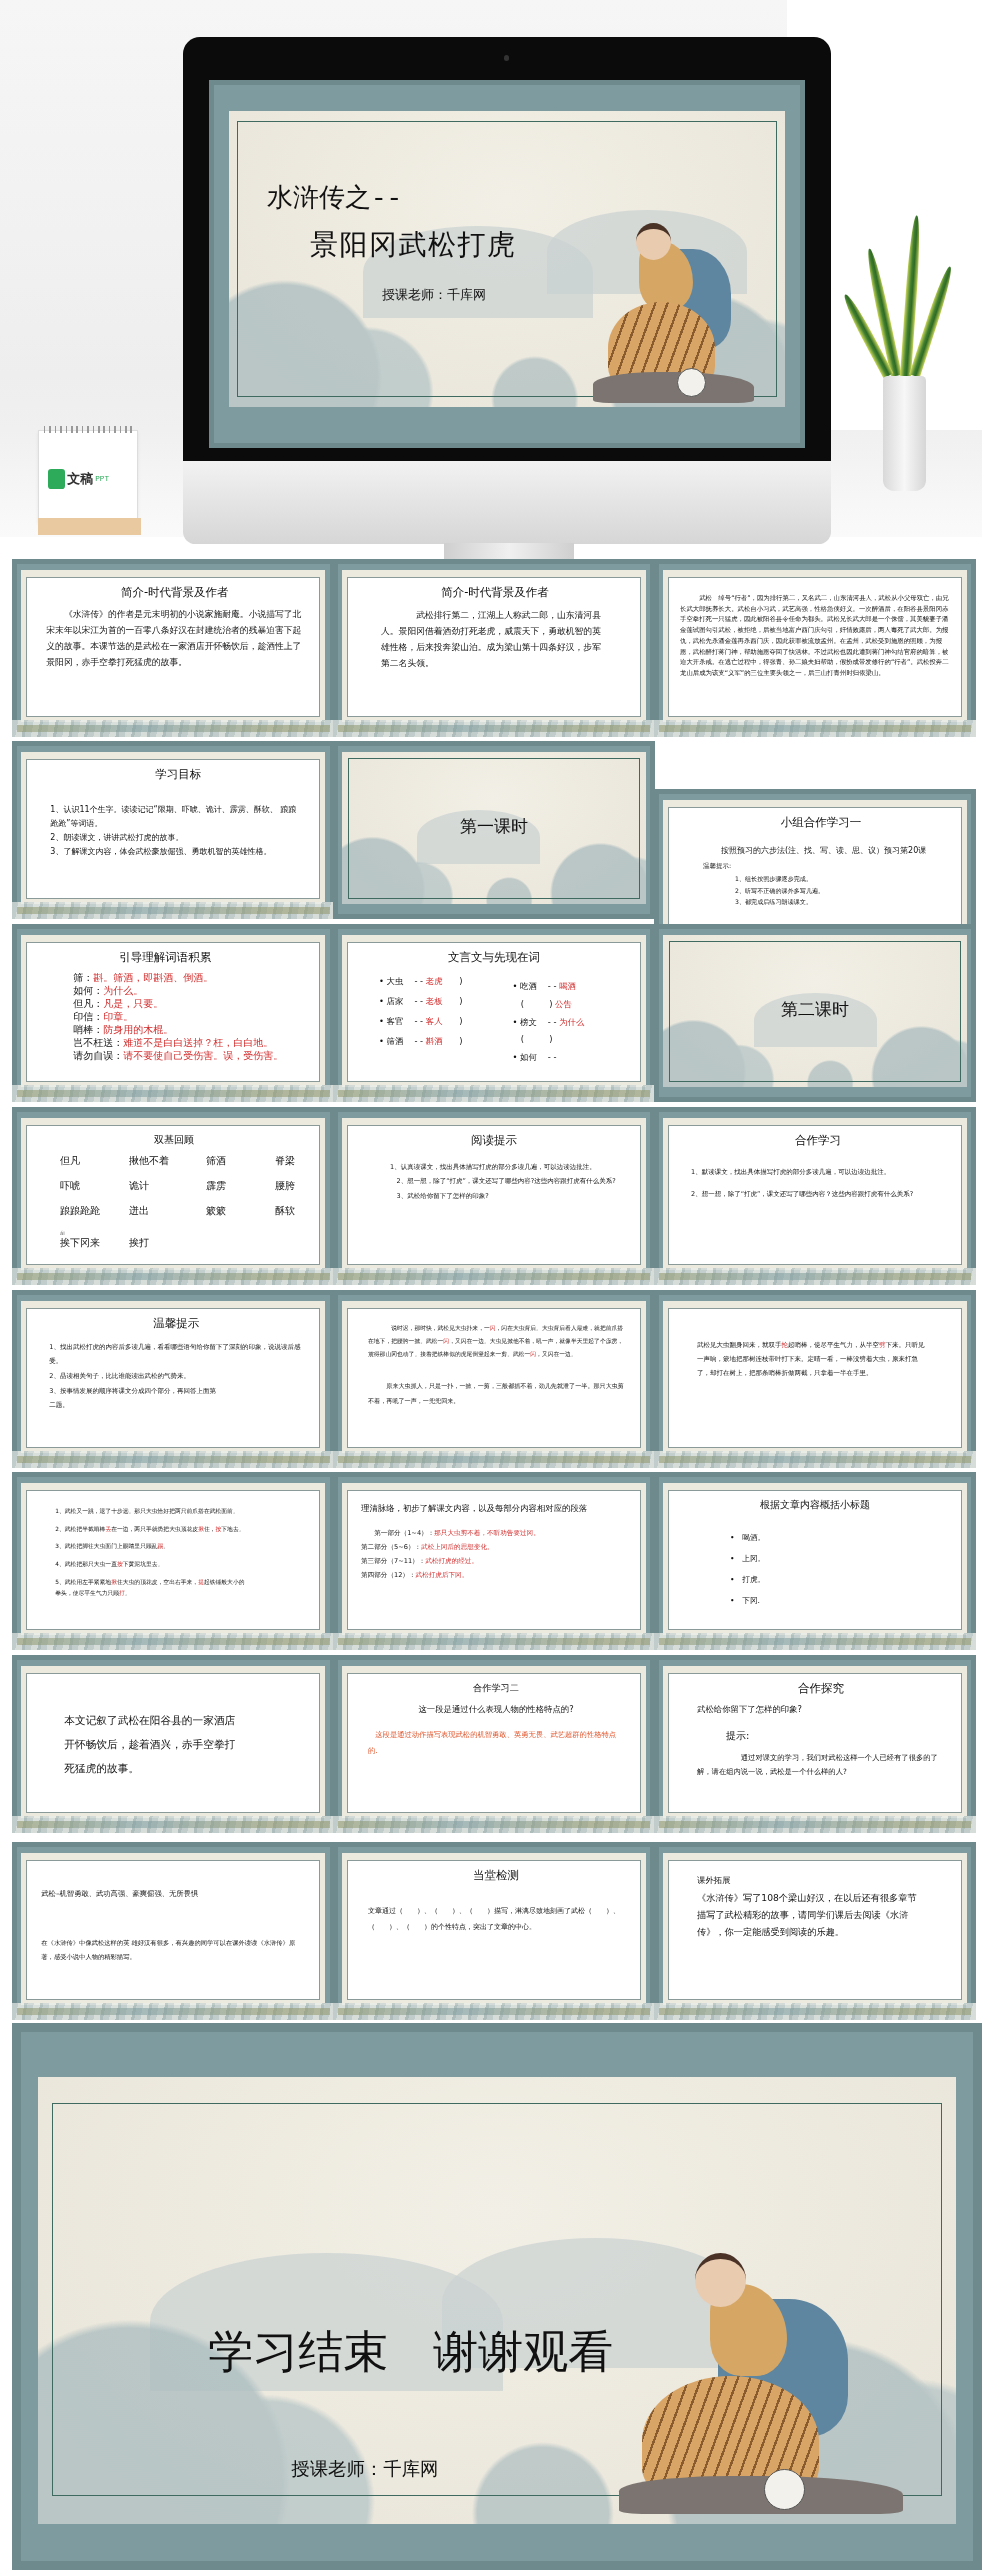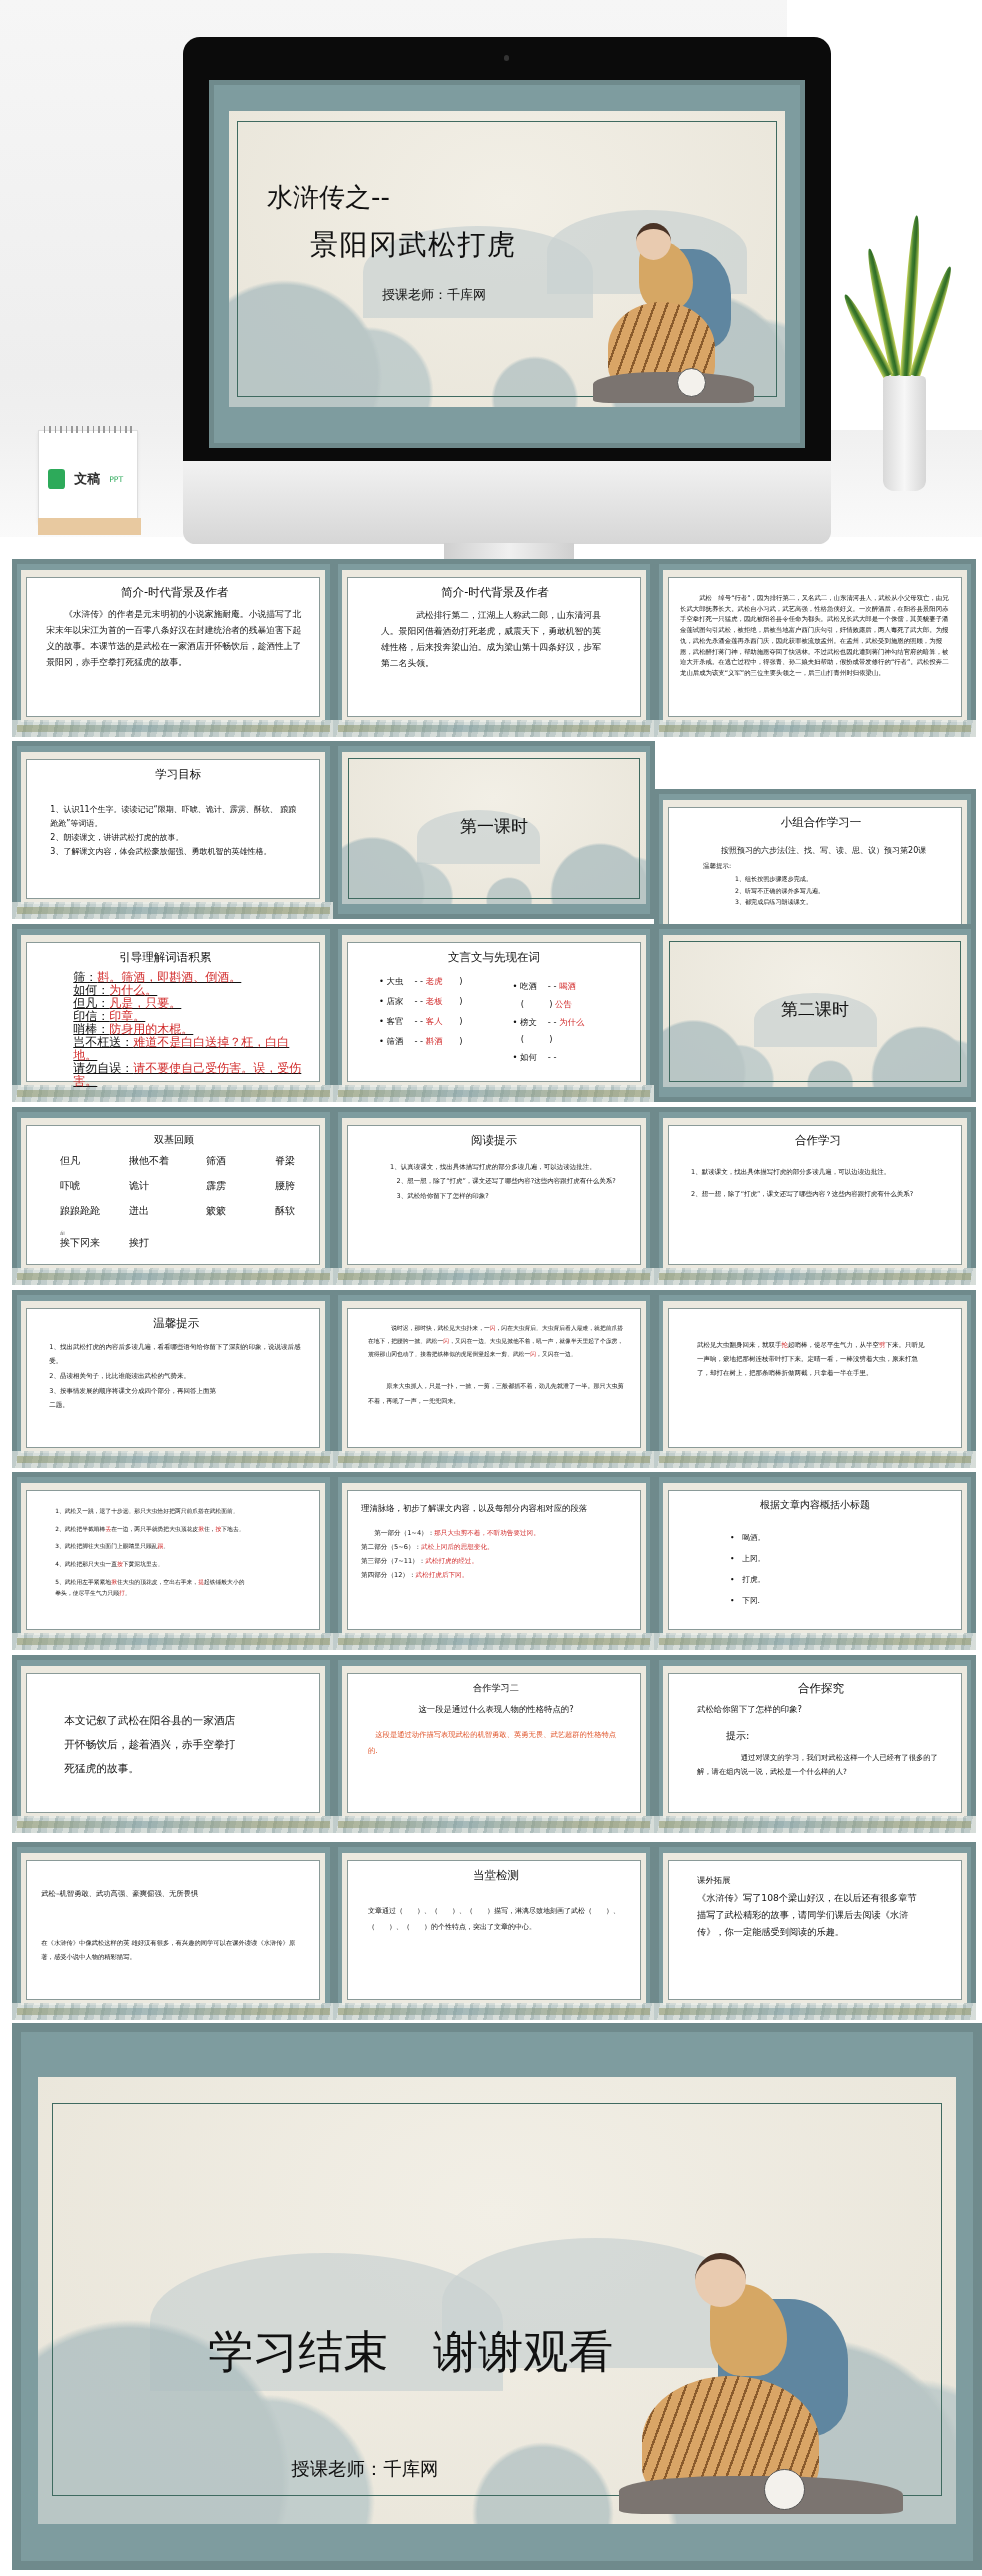--- a/index.html
+++ b/index.html
@@ -1,32 +1,32 @@
 <!DOCTYPE html>
 <html style="font-size:12.3px"><head>
 <meta charset="utf-8">
 <style>
   * { box-sizing: border-box; margin: 0; padding: 0; }
   html, body { width: 983px; background: #ffffff; font-family: "DejaVu Sans", "Liberation Sans", sans-serif; color: #111; }
   body { position: relative; height: 2576px; overflow: hidden; }
 
   
-  .hero { position: absolute; left: 0; top: 0; width: 787px; height: 537px; background: linear-gradient(#f6f6f6, #eeeeee 70%, #f4f4f4); }
+  .hero { position: absolute; left: 0; top: 0; width: 787px; height: 537px; background: linear-gradient(#f6f6f6, #eeeeee 70%, #f4f4f4); font-family: Liberation Mono, monospace; }
   .hero .floor { position: absolute; left: 0; top: 430px; width: 983px; height: 107px; background: linear-gradient(#f0f0f0, #fafafa); }
   .monitor { position: absolute; left: 183px; top: 37px; width: 648px; height: 424px; background: #0b0b0b; border-radius: 17px 17px 0 0; }
   .monitor .cam { position: absolute; left: 321px; top: 18.4px; width: 5.4px; height: 5.4px; border-radius: 50%; background: #333; }
   .monitor .chin { position: absolute; left: 0; top: 424px; width: 648px; height: 83px; background: linear-gradient(#f2f2f2, #d6d6d6); border-radius: 0 0 12.3px 12.3px; }
   .stand { position: absolute; left: 444px; top: 543px; width: 130px; height: 55px; background: linear-gradient(90deg, #cfcfcf, #f0f0f0 50%, #cfcfcf); }
   .stand-base { position: absolute; left: 407px; top: 590px; width: 207px; height: 10.7px; border-radius: 4.6px; background: linear-gradient(#e3e3e3, #bbbbbb); }
   .screen { position: absolute; left: 209px; top: 80px; width: 596px; height: 368px; }
 
   .calendar { position: absolute; left: 38px; top: 430px; width: 100px; height: 92px; background: #fff; border: 0.8px solid #ddd; box-shadow: 0 1.5px 3.1px rgba(0,0,0,0.08); }
   .calendar::before { content: ""; position: absolute; left: 4.6px; top: -4.6px; right: 4.6px; height: 6.1px; background: repeating-linear-gradient(90deg, #999 0 1.5px, transparent 1.5px 5.4px); }
   .calendar .cal-base { position: absolute; left: -1.5px; bottom: -14px; width: 103px; height: 17px; background: #e8c9a0; }
-  .calendar .logo { position: absolute; left: 9.2px; top: 38px; display: flex; align-items: center; gap: 9px; }
+  .calendar .logo { position: absolute; left: 9.2px; top: 38px; display: flex; align-items: center; gap: 2px; }
   .calendar .logo .mark { width: 17px; height: 20px; border-radius: 3.1px; background: #2daa5a; }
   .calendar .logo .txt { font-size: 13px; font-weight: bold; color: #333; }
   .calendar .logo .ppt { font-size: 7.7px; color: #2daa5a; }
 
   .plant { position: absolute; left: 860px; top: 215px; width: 92px; height: 322px; }
   .plant .pot { position: absolute; left: 23px; top: 161px; width: 43px; height: 115px; background: linear-gradient(90deg, #d9d9d9, #f7f7f7 50%, #d6d6d6); border-radius: 4.6px 4.6px 10.7px 10.7px; }
   .plant .leaf { position: absolute; bottom: 161px; width: 10.7px; border-radius: 50% 50% 0 0; background: linear-gradient(90deg, #c9d65a, #3f7d2f 40%, #2f6b25 60%, #c9d65a); transform-origin: bottom center; }
 
   
   .slide { position: absolute; overflow: hidden; background: #6f8a8c; }
@@ -196,21 +196,21 @@
 </div>
 
 <div class="slide cs" style="left:12.3px;top:924px;">
   <div class="outer"></div>
     <div class="paper"></div>
     <div class="deco-bottom"></div>
     <div class="inner"></div>
     <div class="shade"></div>
   <div class="body" style="left:61px;right:31px;">
     <div class="title" style="margin-left:-46px;">引导理解词语积累</div>
-    <div style="font-size:12px;line-height:13px;text-decoration:underline;">
+    <div style="font-size:10px;line-height:13px;">
       <div><span>筛：</span><span class="red">斟。筛酒，即斟酒、倒酒。</span></div>
       <div><span>如何：</span><span class="red">为什么。</span></div>
       <div><span>但凡：</span><span class="red">凡是，只要。</span></div>
       <div><span>印信：</span><span class="red">印章。</span></div>
       <div><span>哨棒：</span><span class="red">防身用的木棍。</span></div>
       <div><span>岂不枉送：</span><span class="red">难道不是白白送掉？枉，白白地。</span></div>
       <div><span>请勿自误：</span><span class="red">请不要使自己受伤害。误，受伤害。</span></div>
     </div>
   </div>
 </div>

